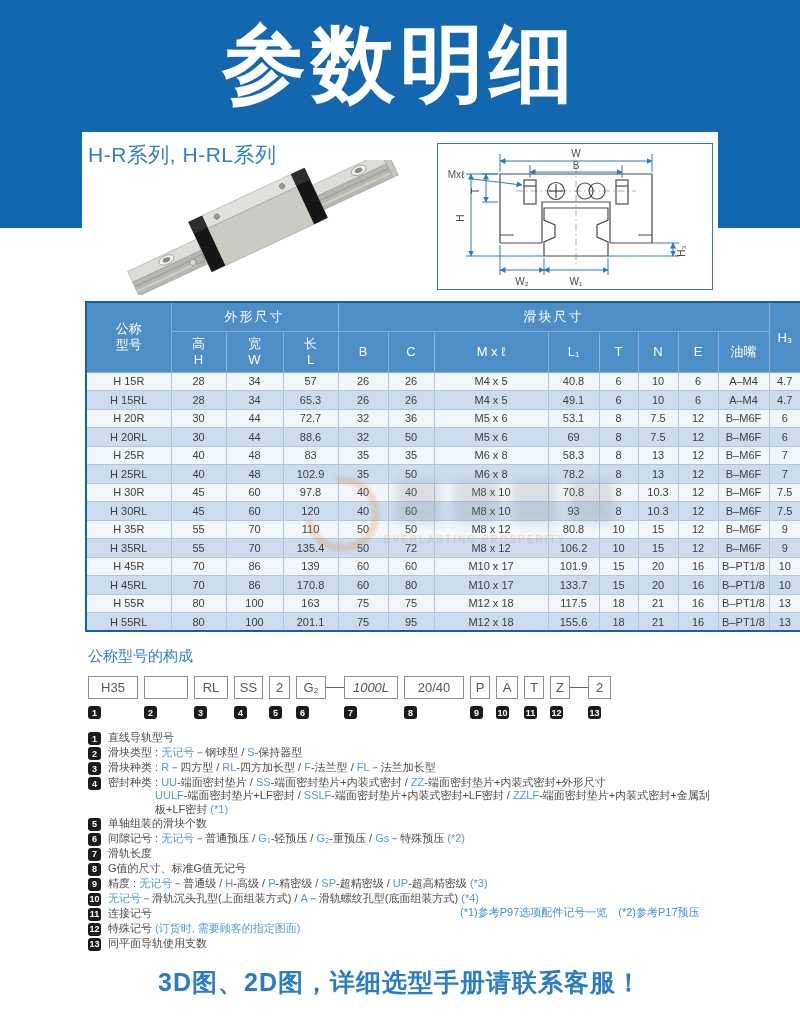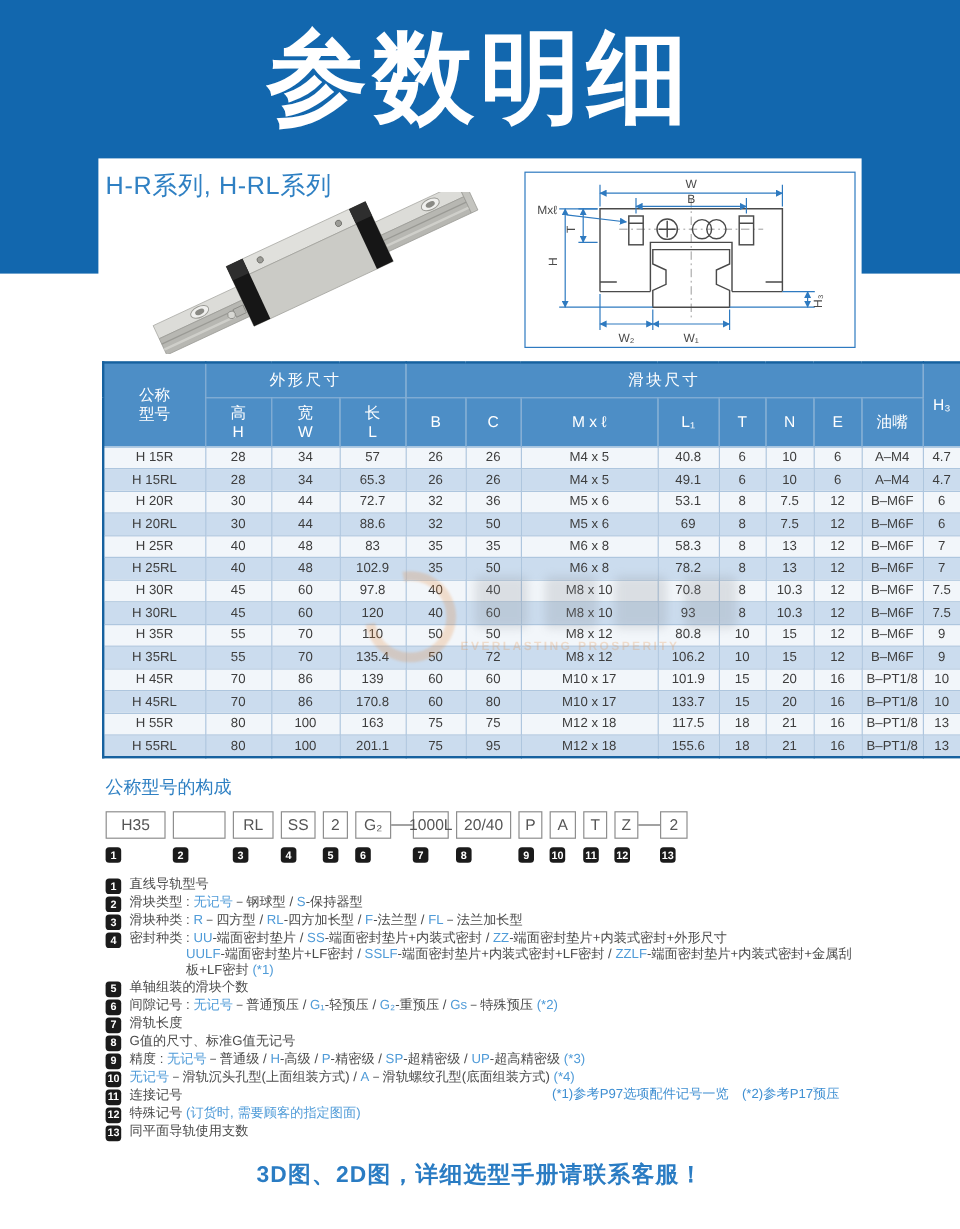--- a/index.html
+++ b/index.html
@@ -48,21 +48,21 @@
   .lg-item { display:flex; align-items:flex-start; margin-bottom:1px; }
   .lg-badge { flex:0 0 13px; margin-right:7px; margin-top:1px; }
   .lg-text { font-size:11px; line-height:13.3px; color:#4a4a4a; }
   .lg-line2 { padding-left:47px; }
   .blue { color:#4f9bd8; }
 
   .footnotes { position:absolute; left:437px; top:901px; font-size:11px; color:#3f8fd2;
                line-height:22px; white-space:nowrap;margin-left:23px; }
 
   .footer { position:absolute; left:0; top:966px; width:100%; text-align:center;
-            font-size:19px; font-weight:bold; color:#2a7cc3; letter-spacing:1px; }
+            font-size:25px; font-weight:bold; color:#2a7cc3; letter-spacing:1px; }
 
   
   .watermark { position:absolute; left:300px; top:468px; width:310px; height:112px;
                opacity:.22; pointer-events:none; }
   .wm-logo { position:absolute; left:4px; top:8px; width:76px; height:76px;
              border:8px solid #e8842f; border-radius:50%; border-left-color:transparent;
              transform:rotate(35deg); filter:blur(1px); }
   .wm-chars { position:absolute; left:96px; top:12px; display:flex; gap:14px; }
   .wm-char { width:44px; height:44px; background:#878c93; border-radius:5px; filter:blur(4px); }
   .wm-caption { position:absolute; left:60px; top:66px; width:230px; text-align:center;
@@ -460,25 +460,25 @@
       <div class="comp-col">
         <div class="comp-box" style="width: 21px;">2</div>
         <div class="badge">5</div>
       </div>
       <div class="comp-col">
         <div class="comp-box" style="width: 30px;">G₂</div>
         <div class="badge">6</div>
       </div>
       <div class="connector"></div>
       <div class="comp-col">
-        <div class="comp-box" style="width: 30px;">1000L</div>
+        <div class="comp-box" style="width: 54px; font-style: italic;">1000L</div>
         <div class="badge">7</div>
       </div>
       <div class="comp-col">
-        <div class="comp-box" style="width: 46px;">20/40</div>
+        <div class="comp-box" style="width: 60px;">20/40</div>
         <div class="badge">8</div>
       </div>
       <div class="comp-col">
         <div class="comp-box" style="width: 20px;">P</div>
         <div class="badge">9</div>
       </div>
       <div class="comp-col">
         <div class="comp-box" style="width: 22px;">A</div>
         <div class="badge">10</div>
       </div>

